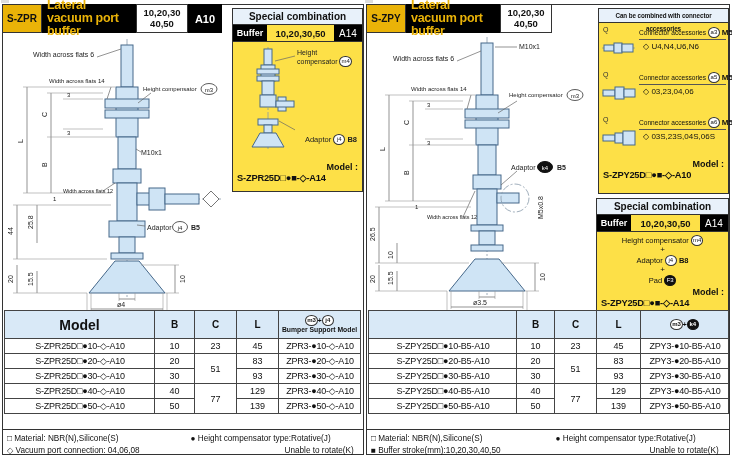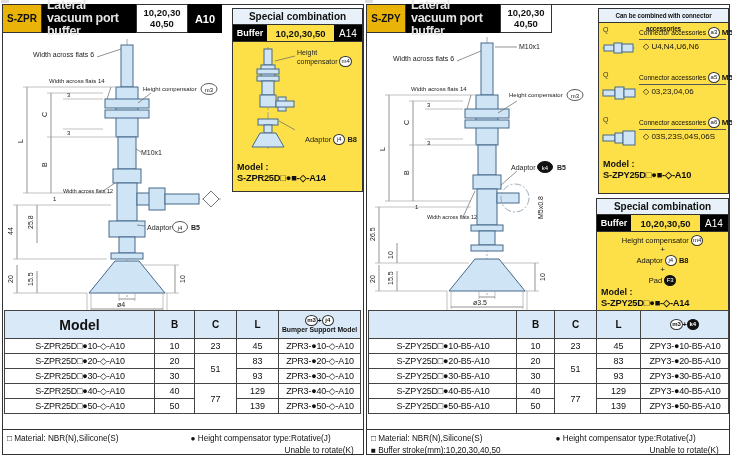--- a/index.html
+++ b/index.html
@@ -5,37 +5,37 @@
   html,body{margin:0;padding:0;background:#fff;}
   body{width:732px;height:461px;position:relative;font-family:"Liberation Sans",sans-serif;color:#111;overflow:hidden;}
   .panel{position:absolute;top:4px;height:451px;border:1.5px solid #333;background:#fff;box-sizing:border-box;}
   #panel-left{left:2px;width:362px;}
   #panel-right{left:366px;width:364px;}
   .artifact{position:absolute;top:0;height:3px;width:8px;background:#ddd;}
   
   .hdr{position:absolute;top:-1px;left:-1px;display:flex;align-items:stretch;height:29px;}
   .hdr>div{box-sizing:border-box;display:flex;align-items:center;justify-content:center;}
   .hcode{width:40px;border:1px solid #333;background:#eab308;font-weight:bold;font-size:10px;}
-  .hblack{width:94px;background:#000;color:#e5e5e5;font-weight:bold;font-size:12.5px;line-height:1.06;padding:2px 5px;letter-spacing:-0.3px;}
+  .hblack{width:94px;background:#000;color:#eab308;font-weight:bold;font-size:12.5px;line-height:1.06;padding:2px 5px;letter-spacing:-0.3px;}
   .hsizes{width:52px;border:1px solid #333;font-weight:bold;font-size:9.5px;line-height:1.15;flex-direction:column;}
   .hbadge{width:34px;background:#000;color:#fff;font-weight:bold;font-size:11px;}
   
   .sbox{position:absolute;border:1.5px solid #333;background:#fde047;box-sizing:border-box;}
   .sbox-title{height:15px;background:#e8f1fa;border-bottom:1px solid #333;font-weight:bold;font-size:10px;text-align:center;line-height:15px;}
   .buffer-row{display:flex;height:16px;border-bottom:1px solid #333;align-items:stretch;}
   .buffer-row>div{display:flex;align-items:center;justify-content:center;box-sizing:border-box;}
   .b-label{background:#000;color:#fff;font-weight:bold;font-size:9px;width:34px;}
   .b-sizes{flex:1;font-weight:bold;font-size:9.5px;}
   .b-badge{background:#000;color:#fff;font-weight:normal;font-size:10px;width:28px;}
   .sbody{position:relative;height:119px;}
   .lab{position:absolute;font-size:7px;color:#222;}
   .lab-hc{right:3px;top:7px;width:62px;}
   .lab-ad{right:5px;bottom:16px;font-size:7.5px;}
   .model-block{padding:1px 4px;}
-  .model-label{font-weight:bold;font-size:9px;}
+  .model-label{font-weight:bold;font-size:9px;text-align:right;}
   .model-str{font-weight:bold;font-size:9.3px;letter-spacing:-0.2px;white-space:nowrap;}
   .circ{display:inline-block;border:1px solid #333;border-radius:50%;font-size:6px;line-height:8px;min-width:8px;height:9px;text-align:center;padding:0 1px;vertical-align:1px;background:#fff;}
   .circ-dark{display:inline-block;background:#111;color:#fff;border:1px solid #111;border-radius:50%;font-size:6px;line-height:9px;min-width:8px;height:9px;text-align:center;padding:0 1px;vertical-align:1px;}
   
   .cbox-title{height:13px;background:#e8f1fa;border-bottom:1px solid #333;font-weight:bold;font-size:6.3px;text-align:center;line-height:13px;letter-spacing:-0.1px;}
   .citem{position:relative;height:45px;}
   .cq{position:absolute;left:4px;top:3px;font-size:7px;color:#333;}
   .cicon{position:absolute;left:2px;top:13px;}
   .cbody{position:absolute;left:40px;top:4px;right:2px;}
   .cline{font-size:6.6px;border-bottom:1px solid #555;padding-bottom:1px;white-space:nowrap;}
@@ -266,20 +266,21 @@
           <td>50</td>
           <td>139</td>
           <td class="bcell">ZPR3-●50-◇-A10</td>
         </tr>
     </tbody>
   </table>
 
   <div class="notes">
     <div class="ncol1">
       <div>□ Material: NBR(N),Silicone(S)</div>
+      <div>◇ Vacuum port connection: 04,06,08</div>
     </div>
     <div class="ncol2">
       <div>● Height compensator type:Rotative(J)</div>
       <div class="indent">Unable to rotate(K)</div>
     </div>
   </div>
 </div>
 
 <div id="panel-right" class="panel">
   <div class="hdr">

